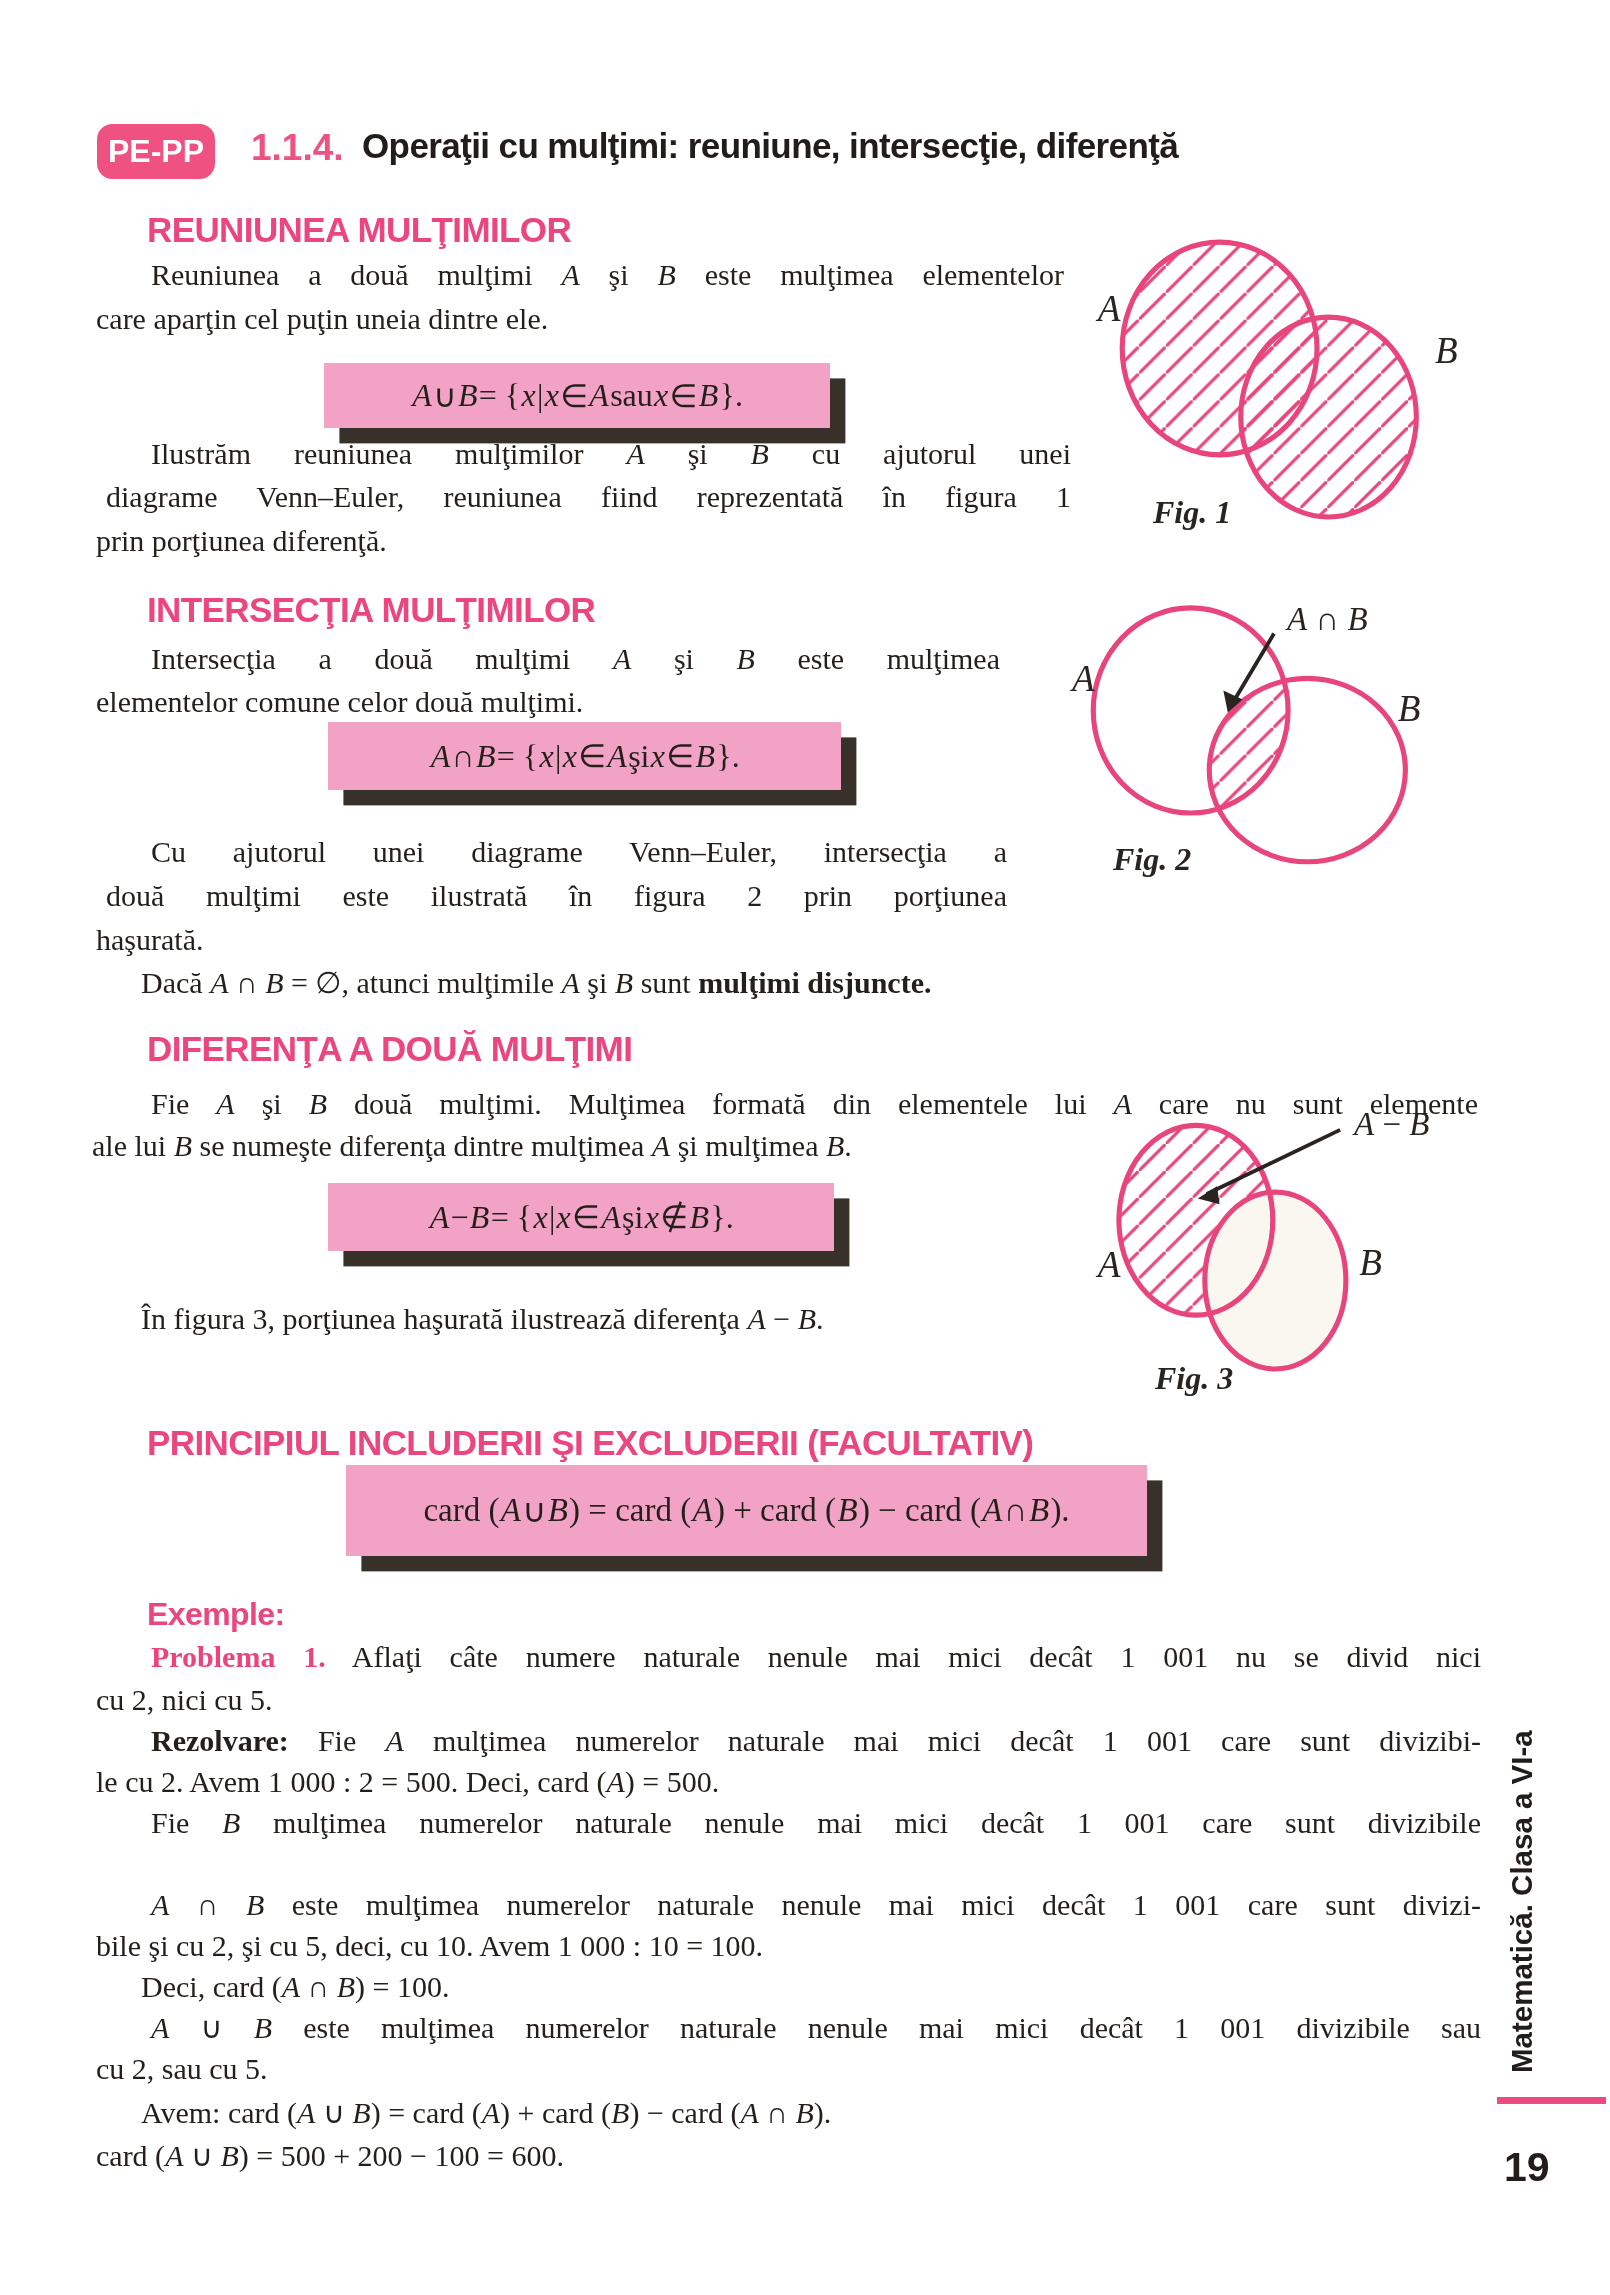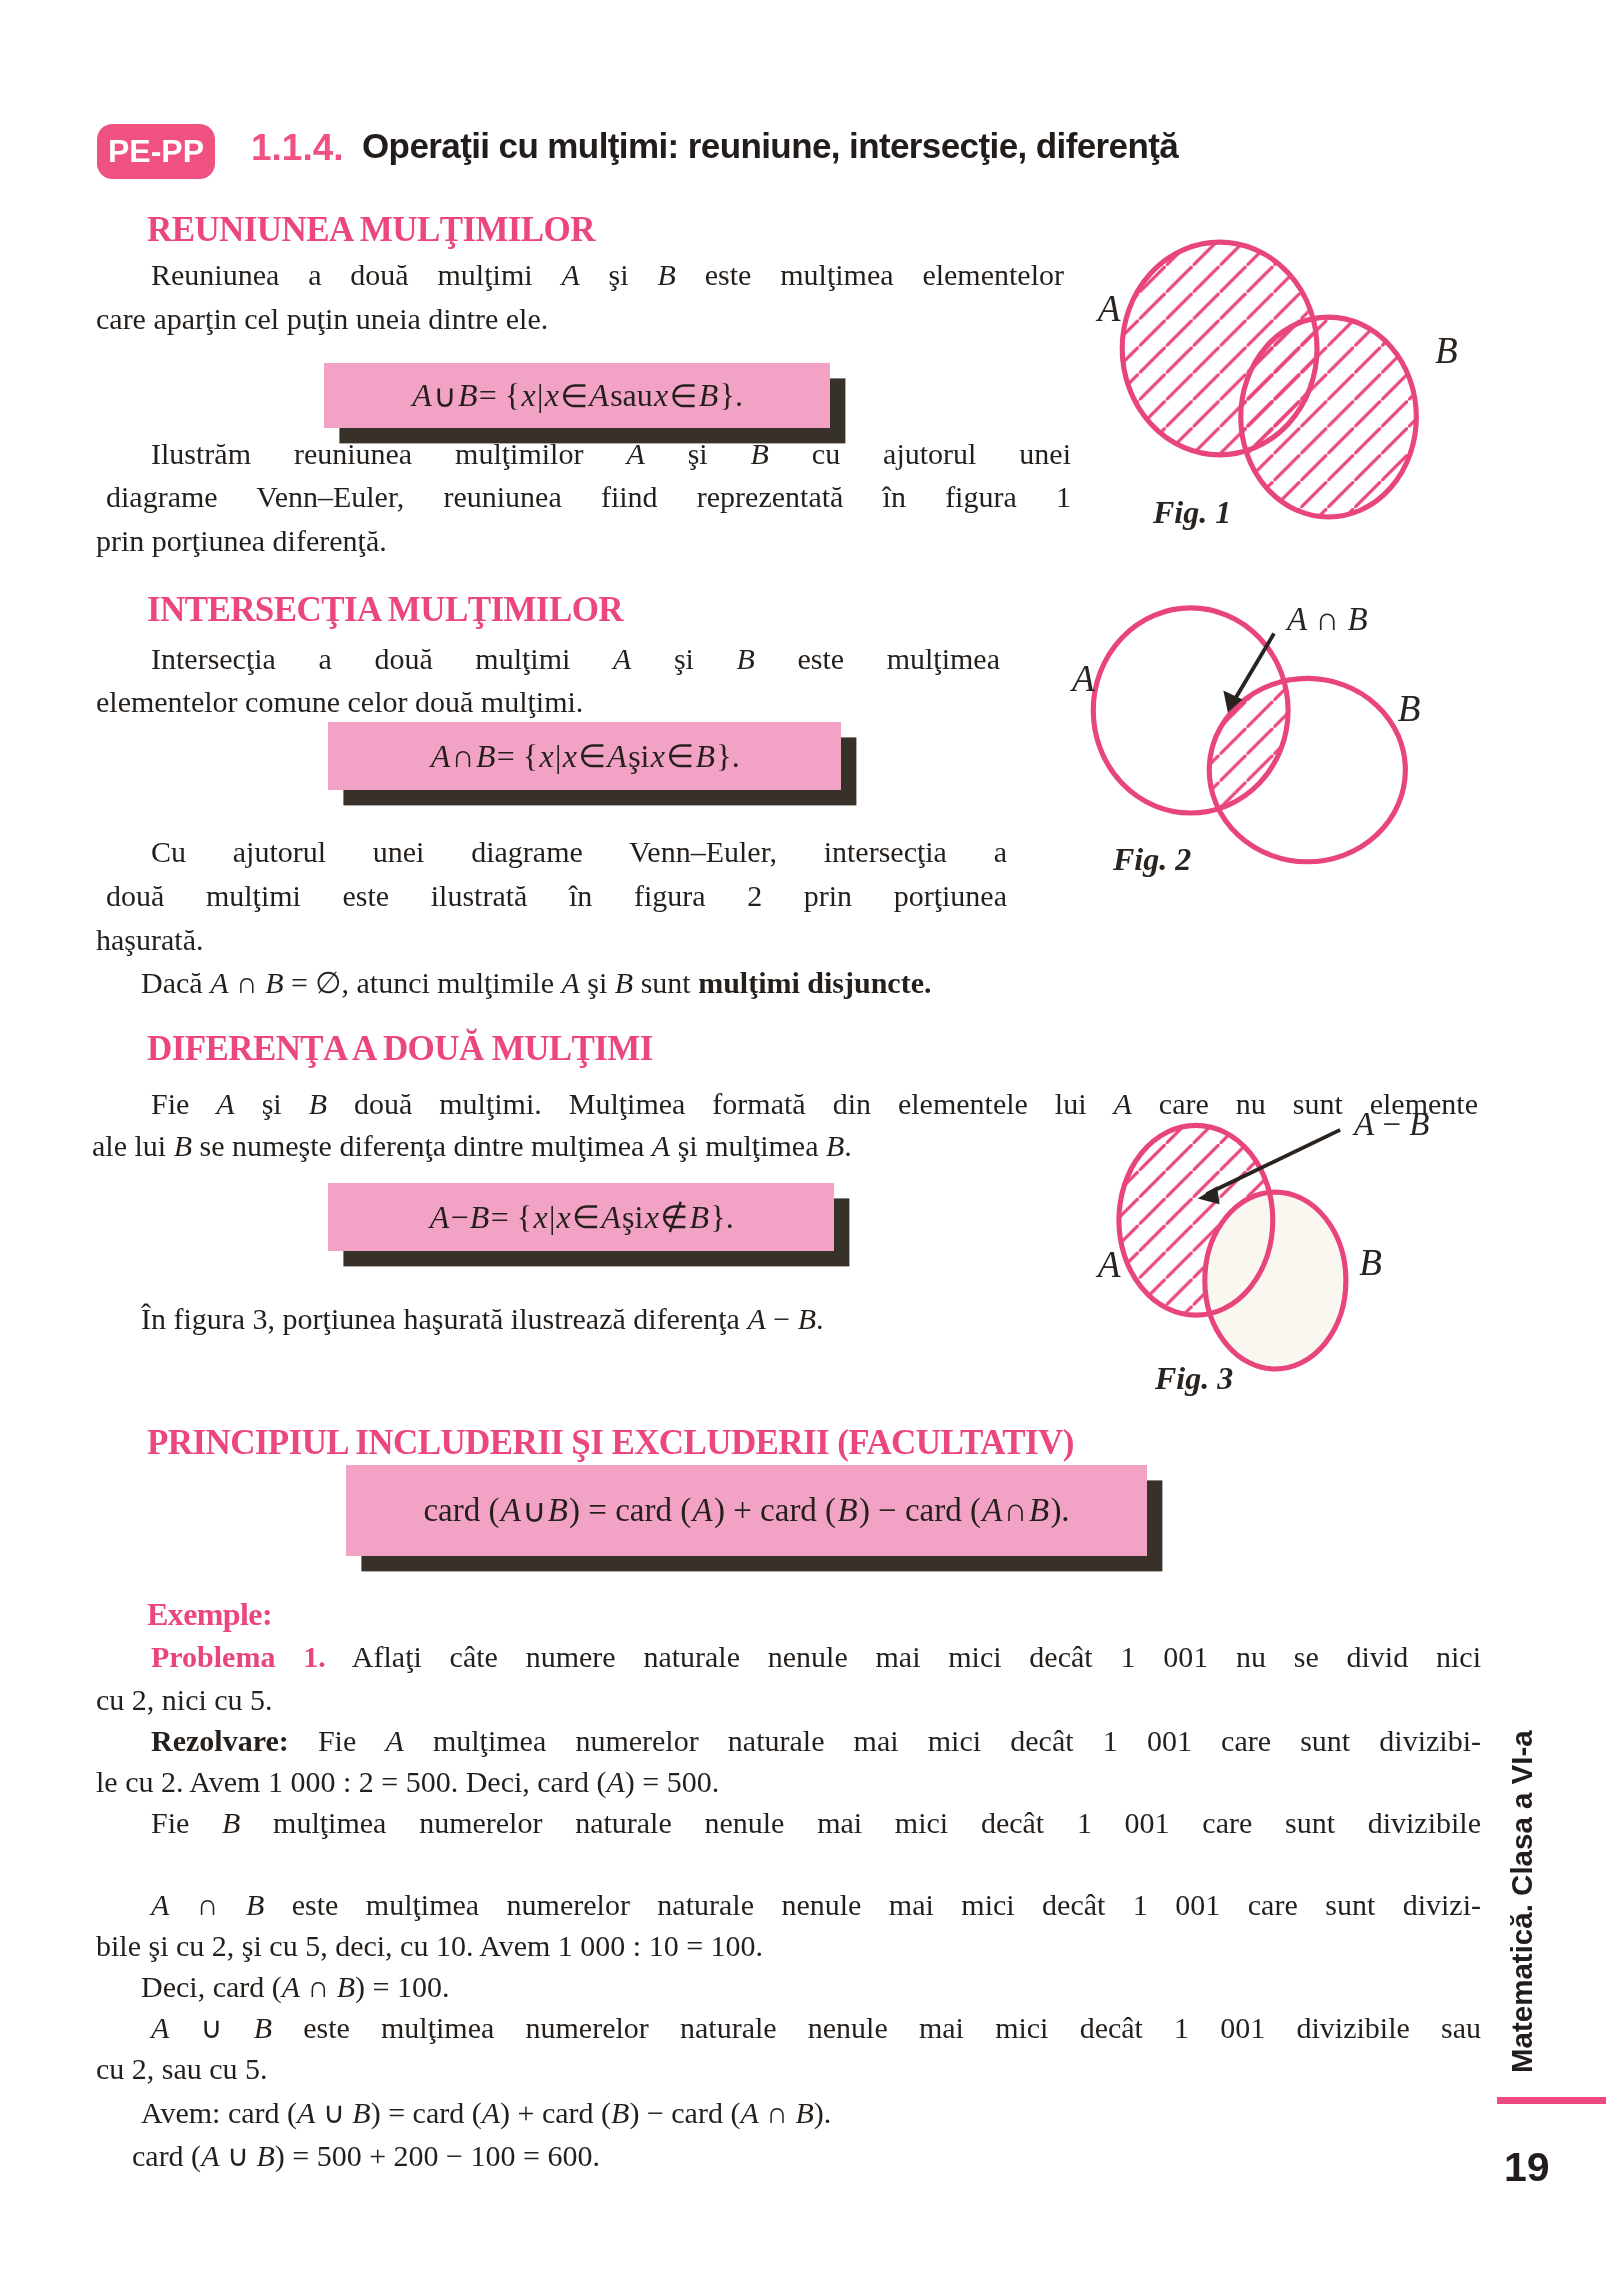--- a/index.html
+++ b/index.html
@@ -13,21 +13,21 @@
     position:absolute; font-size:30px; line-height:38px;
     white-space:nowrap; color:#241f1b;
   }
   .just { white-space:normal; text-align:justify; text-align-last:justify;margin-left:10px; }
   .ind  { text-indent:45px; }
   .it { font-style:italic; }
   .bd { font-weight:bold; }
   .c-pink { color:#e9447e; }
   
   .h-pink {
-    position:absolute; font-family:Liberation Serif, serif;
+    position:absolute; font-family:Liberation Sans, sans-serif;
     font-weight:bold; font-size:35px; color:#ec4680; letter-spacing:-0.6px;
     white-space:nowrap;
   }
   
   .fbox {
     position:absolute; background:#f2a3c5;
     box-shadow:15.4px 15.4px 0 0 #38312a;
     display:flex; align-items:center; justify-content:center;
     font-size:32px; white-space:nowrap;
   }
@@ -232,20 +232,20 @@
   <div class="line" style="left:96px; top:1681px;"><span>cu 2, nici cu 5.</span></div>
   <div class="line just ind" style="left:96px; top:1722px; width:1375px;"><span class="bd">Rezolvare:</span><span> Fie </span><span class="it">A</span><span> mulţimea numerelor naturale mai mici decât 1 001 care sunt divizibi-</span></div>
   <div class="line" style="left:96px; top:1763px;"><span>le cu 2. Avem 1 000 : 2 = 500. Deci, card (</span><span class="it">A</span><span>) = 500.</span></div>
   <div class="line just ind" style="left:96px; top:1804px; width:1375px;"><span>Fie </span><span class="it">B</span><span> mulţimea numerelor naturale nenule mai mici decât 1 001 care sunt divizibile</span></div>
   <div class="line just ind" style="left:96px; top:1886px; width:1375px;"><span class="it">A</span><span> ∩ </span><span class="it">B</span><span> este mulţimea numerelor naturale nenule mai mici decât 1 001 care sunt divizi-</span></div>
   <div class="line" style="left:96px; top:1927px;"><span>bile şi cu 2, şi cu 5, deci, cu 10. Avem 1 000 : 10 = 100.</span></div>
   <div class="line ind" style="left:96px; top:1968px;"><span>Deci, card (</span><span class="it">A</span><span> ∩ </span><span class="it">B</span><span>) = 100.</span></div>
   <div class="line just ind" style="left:96px; top:2009px; width:1375px;"><span class="it">A</span><span> ∪ </span><span class="it">B</span><span> este mulţimea numerelor naturale nenule mai mici decât 1 001 divizibile sau</span></div>
   <div class="line" style="left:96px; top:2050px;"><span>cu 2, sau cu 5.</span></div>
   <div class="line ind" style="left:96px; top:2094px;"><span>Avem: card (</span><span class="it">A</span><span> ∪ </span><span class="it">B</span><span>) = card (</span><span class="it">A</span><span>) + card (</span><span class="it">B</span><span>) − card (</span><span class="it">A</span><span> ∩ </span><span class="it">B</span><span>).</span></div>
-  <div class="line" style="left:96px; top:2137px;margin-left:36px;"><span>card (</span><span class="it">A</span><span> ∪ </span><span class="it">B</span><span>) = 500 + 200 − 100 = 600.</span></div>
+  <div class="line" style="left:96px; top:2137px;"><span>card (</span><span class="it">A</span><span> ∪ </span><span class="it">B</span><span>) = 500 + 200 − 100 = 600.</span></div>
 
   <div class="sidebar-text">Matematică. Clasa a VI-a</div>
   <div class="sidebar-rule"></div>
   <div class="page-num">19</div>
 
 </div>
 
 
 </body></html>

